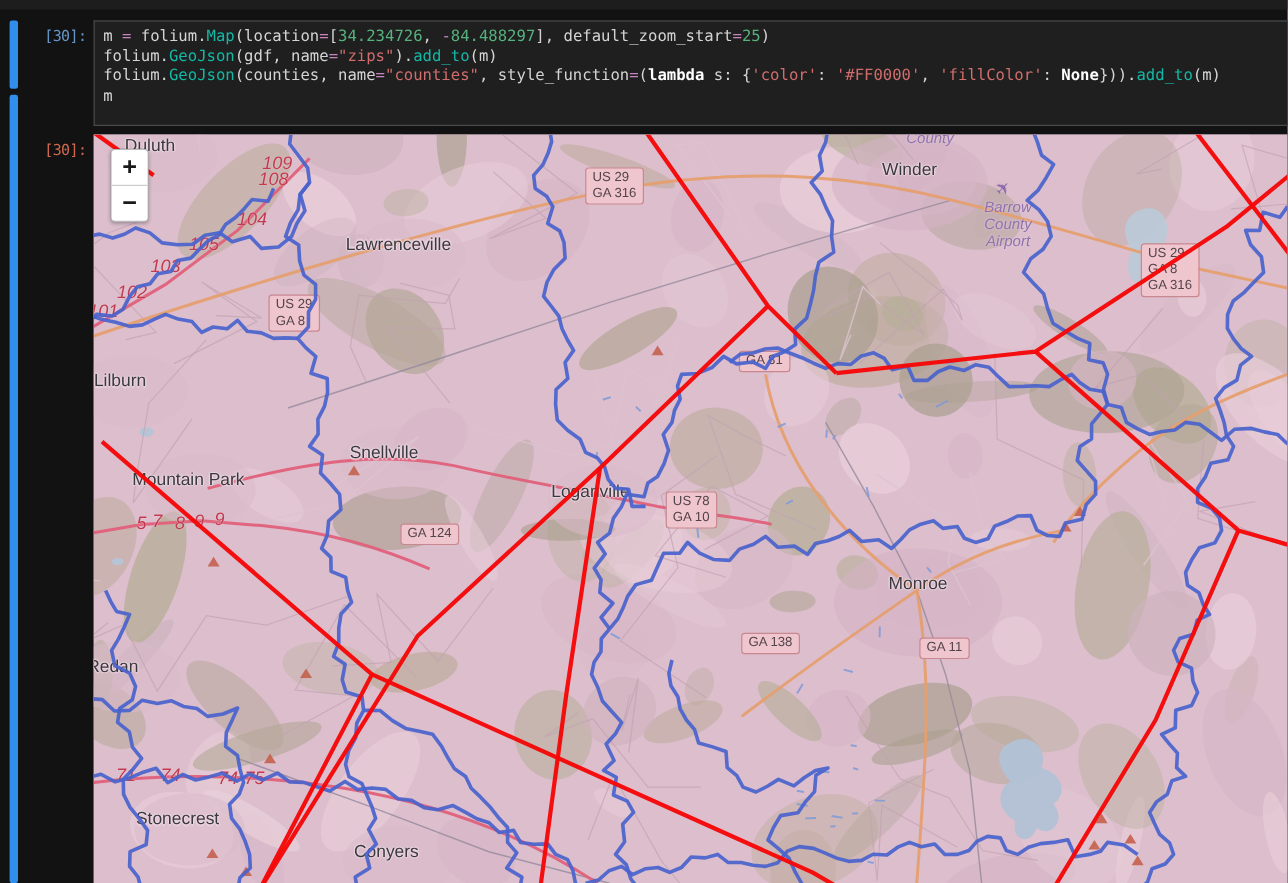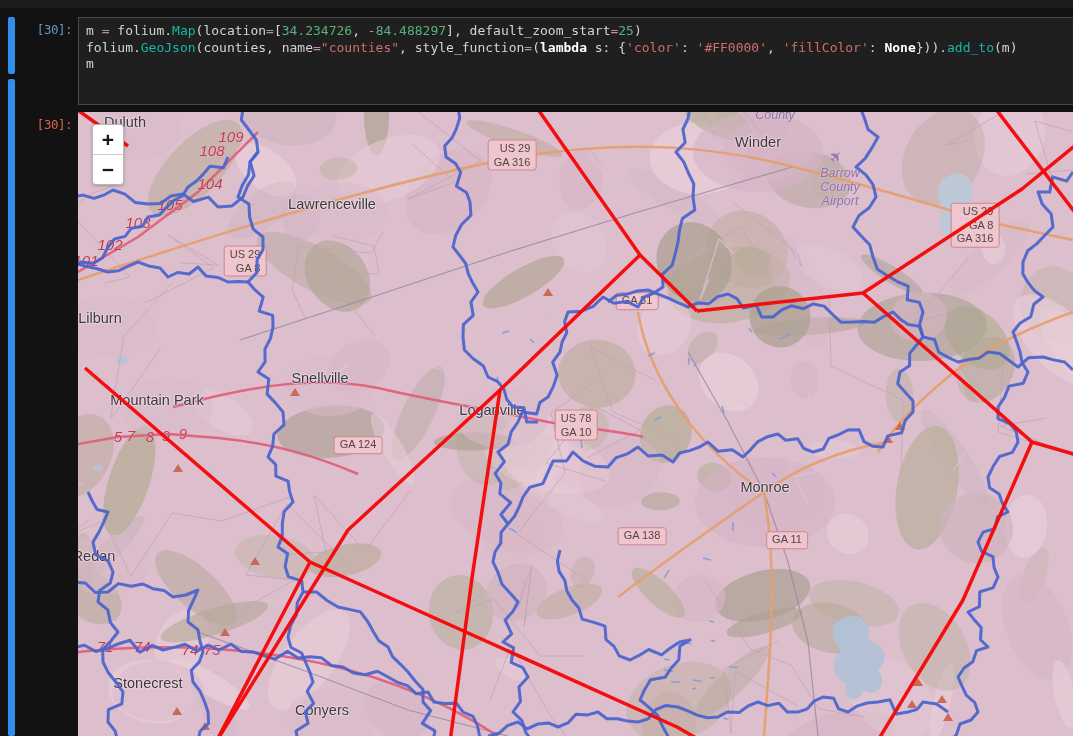--- a/index.html
+++ b/index.html
@@ -49,21 +49,21 @@
     text-shadow:0 0 2px #e8d2dd;
   }
   .exitnum{
     position:absolute;transform:translate(-50%,-50%);
     font-size:15px;font-style:italic;color:#c23a4e;white-space:nowrap;
     text-shadow:0 0 1px #ecd6e0;
   }
   .shield{
     position:absolute;transform:translate(-50%,-50%);
     background:#efc6cd;border:1.5px solid #c9878f;border-radius:3px;
-    padding:1px 5px;text-align:right;
+    padding:1px 5px;text-align:left;
     font-size:11px;line-height:13.5px;color:#54434a;white-space:nowrap;
   }
   .planeicon{
     position:absolute;transform:translate(-50%,-50%) rotate(-45deg);
     font-size:15px;color:#8d6cab;
   }
   .zoomctl{
     position:absolute;left:14px;top:12px;width:30px;z-index:3;
     background:#fff;border:1px solid rgba(0,0,0,.28);border-radius:4px;
     box-shadow:0 1px 3px rgba(0,0,0,.25);overflow:hidden;
@@ -81,20 +81,21 @@
 <div class="topstrip"></div>
 
 <div class="cellbar" style="top:17px;height:57px;"></div>
 <div class="cellbar" style="top:79px;height:657px;"></div>
 
 <div class="prompt in" style="top:22px;">[30]:</div>
 <div class="prompt out" style="top:117px;">[30]:</div>
 
 <div class="codecell" id="codecell">
     <div class="codeline"><span class="tk-pl">m </span><span class="tk-op">=</span><span class="tk-pl"> folium.</span><span class="tk-fn">Map</span><span class="tk-pl">(location</span><span class="tk-op">=</span><span class="tk-pl">[</span><span class="tk-num">34.234726</span><span class="tk-pl">, </span><span class="tk-op">-</span><span class="tk-num">84.488297</span><span class="tk-pl">], default_zoom_start</span><span class="tk-op">=</span><span class="tk-num">25</span><span class="tk-pl">)</span></div>
+    <div class="codeline"><span class="tk-pl">folium.</span><span class="tk-fn">GeoJson</span><span class="tk-pl">(gdf, name</span><span class="tk-op">=</span><span class="tk-str">"zips"</span><span class="tk-pl">).</span><span class="tk-fn">add_to</span><span class="tk-pl">(m)</span></div>
     <div class="codeline"><span class="tk-pl">folium.</span><span class="tk-fn">GeoJson</span><span class="tk-pl">(counties, name</span><span class="tk-op">=</span><span class="tk-str">"counties"</span><span class="tk-pl">, style_function</span><span class="tk-op">=</span><span class="tk-pl">(</span><span class="tk-kw">lambda</span><span class="tk-pl"> s: {</span><span class="tk-str">'color'</span><span class="tk-pl">: </span><span class="tk-str">'#FF0000'</span><span class="tk-pl">, </span><span class="tk-str">'fillColor'</span><span class="tk-pl">: </span><span class="tk-kw">None</span><span class="tk-pl">})).</span><span class="tk-fn">add_to</span><span class="tk-pl">(m)</span></div>
     <div class="codeline"><span class="tk-pl">m</span></div>
   </div>
 
 <div class="mapwrap" id="mapwrap">
   <svg id="base-svg" width="995" height="624" viewBox="0 0 995 624">
       <rect x="0" y="0" width="995" height="624" fill="#dcbecd"></rect>
       <ellipse cx="974.8296264221426" cy="191.41341304779053" rx="36.631298183929175" ry="32.53803237527609" fill="#b5ae96" opacity="0.33" transform="rotate(92 975 191)"></ellipse>
       <ellipse cx="762.5644850044046" cy="622.0196981839836" rx="55.37623668089509" ry="21.798046205192804" fill="#d7b6c6" opacity="0.74" transform="rotate(170 763 622)"></ellipse>
       <ellipse cx="624.5222254178952" cy="155.2672209776938" rx="36.03385615395382" ry="17.15135444374755" fill="#e9ced9" opacity="0.59" transform="rotate(139 625 155)"></ellipse>
@@ -321,21 +322,21 @@
       <div class="town" style="left: 414px; top: 298px;">Loganville</div>
       <div class="town" style="left: 687px; top: 375px;">Monroe</div>
       <div class="town" style="left: 16px; top: 444px;">Redan</div>
       <div class="town" style="left: 70px; top: 571px;">Stonecrest</div>
       <div class="town" style="left: 244px; top: 598px;">Conyers</div>
       <div class="arealabel" style="left: 697px; top: 3px;">County</div>
       <div class="arealabel" style="left: 762px; top: 61px;">Barrow</div>
       <div class="arealabel" style="left: 762px; top: 75px;">County</div>
       <div class="arealabel" style="left: 762px; top: 89px;">Airport</div>
       <div class="exitnum" style="left: 153px; top: 24px;">109</div>
-      <div class="exitnum" style="left: 134px; top: 38px; font-style: italic;">108</div>
+      <div class="exitnum" style="left: 150px; top: 38px; font-style: italic;">108</div>
       <div class="exitnum" style="left: 132px; top: 71px;">104</div>
       <div class="exitnum" style="left: 92px; top: 92px;">105</div>
       <div class="exitnum" style="left: 60px; top: 110px;">103</div>
       <div class="exitnum" style="left: 32px; top: 132px;">102</div>
       <div class="exitnum" style="left: 8px; top: 148px;">101</div>
       <div class="exitnum" style="left: 40px; top: 324px;">5</div>
       <div class="exitnum" style="left: 53px; top: 323px;">7</div>
       <div class="exitnum" style="left: 72px; top: 324px;">8</div>
       <div class="exitnum" style="left: 88px; top: 323px;">9</div>
       <div class="exitnum" style="left: 105px; top: 321px;">9</div>

